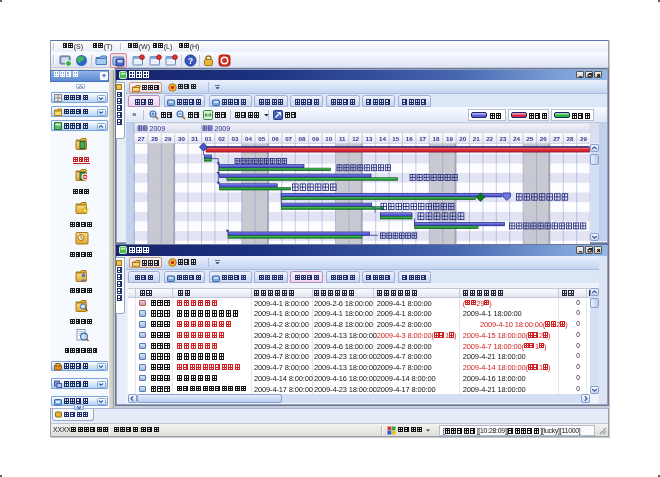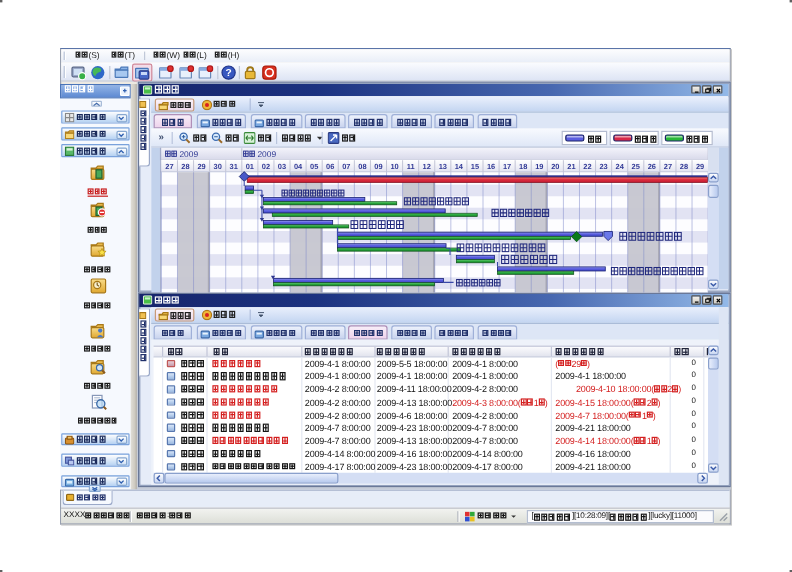--- a/index.html
+++ b/index.html
@@ -1110,37 +1110,37 @@
 <div class="ab" style="left:251.0px;top:297.5px;width:1px;height:96.8px;background:#e4e8f2"></div>
 <div class="ab" style="left:311.5px;top:297.5px;width:1px;height:96.8px;background:#e4e8f2"></div>
 <div class="ab" style="left:373.0px;top:297.5px;width:1px;height:96.8px;background:#e4e8f2"></div>
 <div class="ab" style="left:459.0px;top:297.5px;width:1px;height:96.8px;background:#e4e8f2"></div>
 <div class="ab" style="left:557.5px;top:297.5px;width:1px;height:96.8px;background:#e4e8f2"></div>
 <div class="ab" style="left:586.0px;top:297.5px;width:1px;height:96.8px;background:#e4e8f2"></div>
 <div class="ab" style="left:139px;top:299.7px;width:6.5px;height:6.5px;background:linear-gradient(#e8d0d8,#c89aaa);border:1px solid #c05858;border-radius:1px"></div>
 <div class="ab" style="left:150.5px;top:299.7px;color:#141414;font-size:6px;white-space:nowrap"><i class="cj c7"></i><i class="cj c7"></i><i class="cj c7"></i></div>
 <div class="ab" style="left:177px;top:299.7px;color:#d42020;font-size:6px;white-space:nowrap"><i class="cj c7"></i><i class="cj c7"></i><i class="cj c7"></i><i class="cj c7"></i><i class="cj c7"></i><i class="cj c7"></i></div>
 <div class="ab" style="left:254px;top:299.7px;color:#141414;font-size:7.5px;letter-spacing:-0.15px;white-space:nowrap">2009-4-1 8:00:00</div>
-<div class="ab" style="left:314px;top:299.7px;color:#141414;font-size:7.5px;letter-spacing:-0.15px;white-space:nowrap">2009-5-5 18:00:00</div>
+<div class="ab" style="left:314px;top:299.7px;color:#141414;font-size:7.5px;letter-spacing:-0.15px;white-space:nowrap">2009-2-6 18:00:00</div>
 <div class="ab" style="left:376.8px;top:299.7px;color:#141414;font-size:7.5px;letter-spacing:-0.15px;white-space:nowrap">2009-4-1 8:00:00</div>
 <div class="ab" style="left:462.8px;top:299.7px;color:#d42020;font-size:7.5px;letter-spacing:-0.15px;white-space:nowrap">(<i class="cj c6" style="margin-right:0.5px"></i><i class="cj c6" style="margin-right:0.5px"></i>29<i class="cj c6" style="margin-right:0"></i>)</div>
 <div class="ab" style="left:572px;top:299.7px;width:8px;color:#141414;font-size:6.6px;text-align:right">0</div>
 <div class="ab" style="left:139px;top:310.45px;width:6.5px;height:6.5px;background:linear-gradient(#d8e6f8,#9ab8e0);border:1px solid #5878b0;border-radius:1px"></div>
 <div class="ab" style="left:150.5px;top:310.45px;color:#141414;font-size:6px;white-space:nowrap"><i class="cj c7"></i><i class="cj c7"></i><i class="cj c7"></i></div>
 <div class="ab" style="left:177px;top:310.45px;color:#141414;font-size:6px;white-space:nowrap"><i class="cj c7"></i><i class="cj c7"></i><i class="cj c7"></i><i class="cj c7"></i><i class="cj c7"></i><i class="cj c7"></i><i class="cj c7"></i><i class="cj c7"></i><i class="cj c7"></i></div>
 <div class="ab" style="left:254px;top:310.45px;color:#141414;font-size:7.5px;letter-spacing:-0.15px;white-space:nowrap">2009-4-1 8:00:00</div>
 <div class="ab" style="left:314px;top:310.45px;color:#141414;font-size:7.5px;letter-spacing:-0.15px;white-space:nowrap">2009-4-1 18:00:00</div>
 <div class="ab" style="left:376.8px;top:310.45px;color:#141414;font-size:7.5px;letter-spacing:-0.15px;white-space:nowrap">2009-4-1 8:00:00</div>
 <div class="ab" style="left:462.8px;top:310.45px;color:#141414;font-size:7.5px;letter-spacing:-0.15px;white-space:nowrap">2009-4-1 18:00:00</div>
 <div class="ab" style="left:572px;top:310.45px;width:8px;color:#141414;font-size:6.6px;text-align:right">0</div>
 <div class="ab" style="left:139px;top:321.2px;width:6.5px;height:6.5px;background:linear-gradient(#d8e6f8,#9ab8e0);border:1px solid #5878b0;border-radius:1px"></div>
 <div class="ab" style="left:150.5px;top:321.2px;color:#141414;font-size:6px;white-space:nowrap"><i class="cj c7"></i><i class="cj c7"></i><i class="cj c7"></i></div>
 <div class="ab" style="left:177px;top:321.2px;color:#d42020;font-size:6px;white-space:nowrap"><i class="cj c7"></i><i class="cj c7"></i><i class="cj c7"></i><i class="cj c7"></i><i class="cj c7"></i><i class="cj c7"></i><i class="cj c7"></i><i class="cj c7"></i></div>
 <div class="ab" style="left:254px;top:321.2px;color:#141414;font-size:7.5px;letter-spacing:-0.15px;white-space:nowrap">2009-4-2 8:00:00</div>
-<div class="ab" style="left:314px;top:321.2px;color:#141414;font-size:7.5px;letter-spacing:-0.15px;white-space:nowrap">2009-4-11 18:00:00</div>
+<div class="ab" style="left:314px;top:321.2px;color:#141414;font-size:7.5px;letter-spacing:-0.15px;white-space:nowrap">2009-4-8 18:00:00</div>
 <div class="ab" style="left:376.8px;top:321.2px;color:#141414;font-size:7.5px;letter-spacing:-0.15px;white-space:nowrap">2009-4-2 8:00:00</div>
 <div class="ab" style="left:480px;top:321.2px;color:#d42020;font-size:7.5px;letter-spacing:-0.15px;white-space:nowrap">2009-4-10 18:00:00(<i class="cj c6" style="margin-right:0.5px"></i><i class="cj c6" style="margin-right:0.5px"></i>2<i class="cj c6" style="margin-right:0"></i>)</div>
 <div class="ab" style="left:572px;top:321.2px;width:8px;color:#141414;font-size:6.6px;text-align:right">0</div>
 <div class="ab" style="left:139px;top:331.95px;width:6.5px;height:6.5px;background:linear-gradient(#d8e6f8,#9ab8e0);border:1px solid #5878b0;border-radius:1px"></div>
 <div class="ab" style="left:150.5px;top:331.95px;color:#141414;font-size:6px;white-space:nowrap"><i class="cj c7"></i><i class="cj c7"></i><i class="cj c7"></i></div>
 <div class="ab" style="left:177px;top:331.95px;color:#d42020;font-size:6px;white-space:nowrap"><i class="cj c7"></i><i class="cj c7"></i><i class="cj c7"></i><i class="cj c7"></i><i class="cj c7"></i><i class="cj c7"></i><i class="cj c7"></i></div>
 <div class="ab" style="left:254px;top:331.95px;color:#141414;font-size:7.5px;letter-spacing:-0.15px;white-space:nowrap">2009-4-2 8:00:00</div>
 <div class="ab" style="left:314px;top:331.95px;color:#141414;font-size:7.5px;letter-spacing:-0.15px;white-space:nowrap">2009-4-13 18:00:00</div>
 <div class="ab" style="left:376.8px;top:331.95px;color:#d42020;font-size:7.5px;letter-spacing:-0.15px;white-space:nowrap">2009-4-3 8:00:00(<i class="cj c6" style="margin-right:0.5px"></i><i class="cj c6" style="margin-right:0.5px"></i>1<i class="cj c6" style="margin-right:0"></i>)</div>
 <div class="ab" style="left:462.8px;top:331.95px;color:#d42020;font-size:7.5px;letter-spacing:-0.15px;white-space:nowrap">2009-4-15 18:00:00(<i class="cj c6" style="margin-right:0.5px"></i><i class="cj c6" style="margin-right:0.5px"></i>2<i class="cj c6" style="margin-right:0"></i>)</div>

